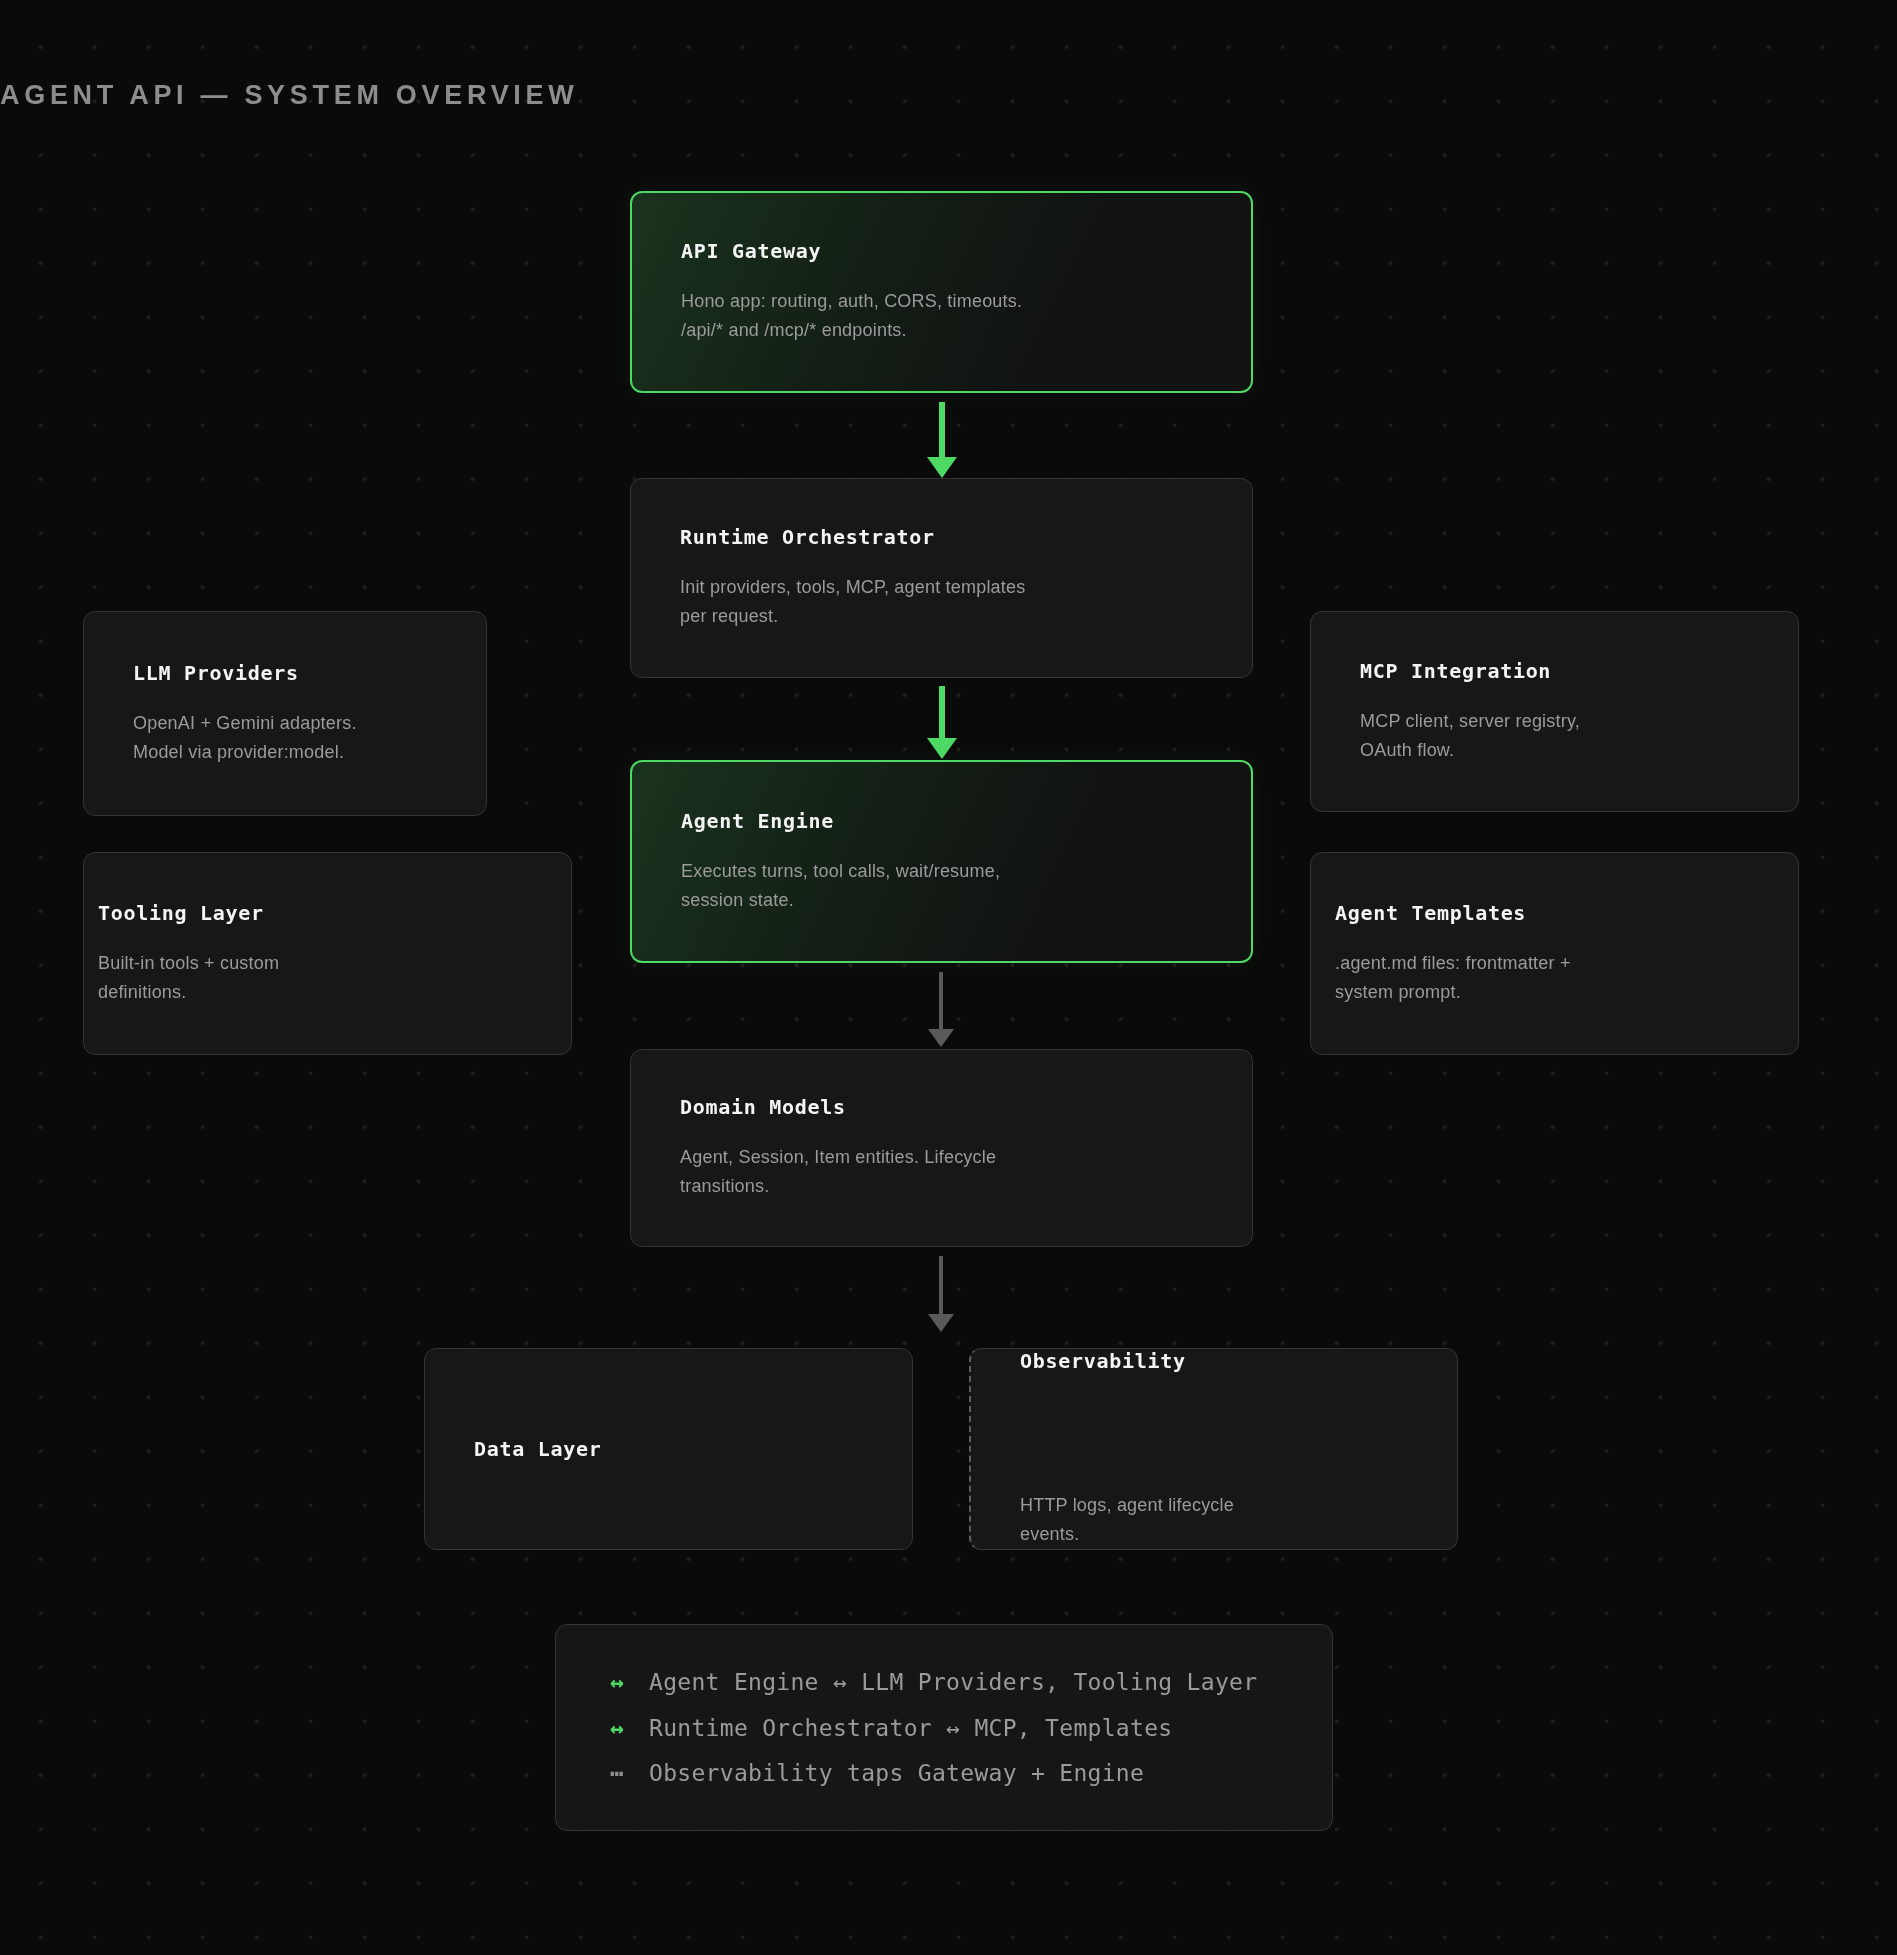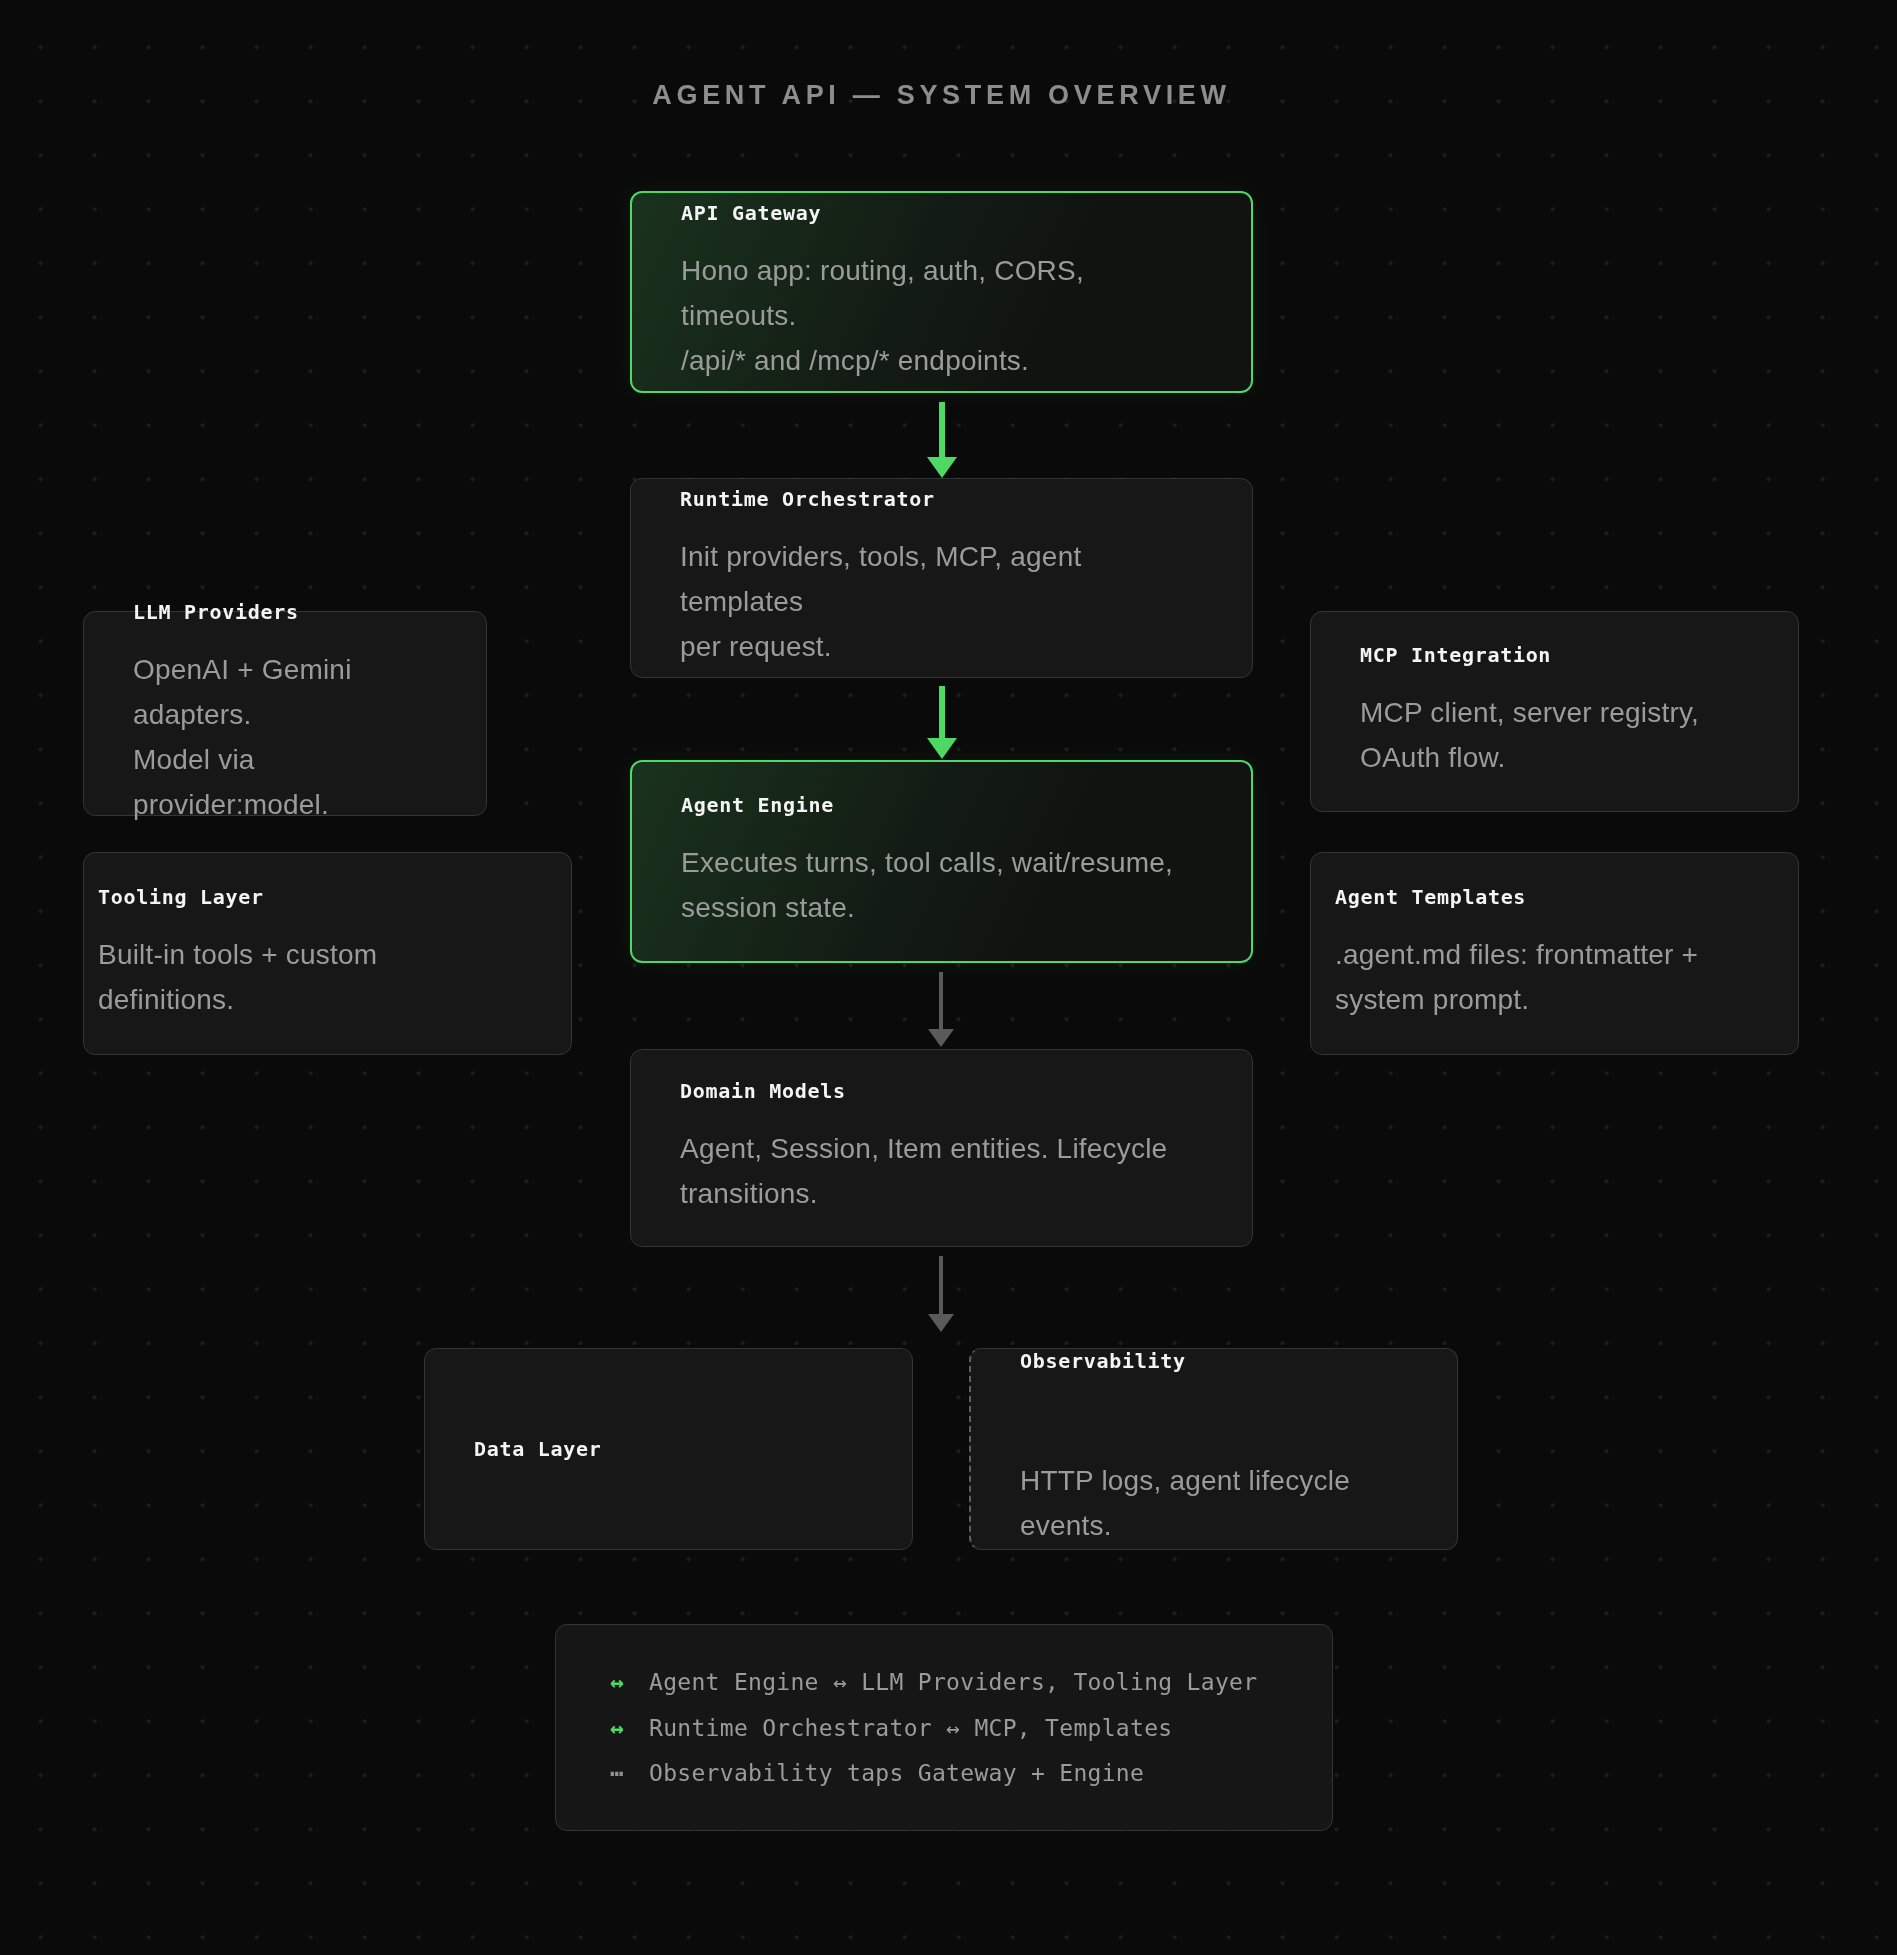--- a/index.html
+++ b/index.html
@@ -16,21 +16,20 @@
     width:1897px;height:1955px;
     background-color:#0a0a0a;
     background-image:radial-gradient(circle, #1e1e1e 1.7px, transparent 2px);
     background-size:54px 54px;
     background-position:13.6px 20.3px;
     overflow:hidden;
     font-family:"Liberation Sans", sans-serif;
   }
   .page-title{
     position:absolute;top:80px;left:0;width:1883px;
-    text-align:center;
     font-family:"Liberation Sans", sans-serif;
     font-weight:bold;
     font-size:27px;
     letter-spacing:4.7px;
     color:var(--heading);
   }
   .node{
     position:absolute;
     display:flex;flex-direction:column;justify-content:center;
     gap:24.4px;
@@ -50,21 +49,21 @@
     border-left:2.7px dashed #5f5f5f;
   }
   .node-title{
     font-family:"DejaVu Sans Mono", monospace;
     font-weight:bold;
     font-size:20px;
     letter-spacing:0.7px;
     color:#f4f4f4;
   }
   .node-body{
-    font-size:28px;
+    font-size:18px;
     line-height:1.6;
     color:var(--body-text);
     white-space:pre-line;
     letter-spacing:0.2px;
   }
   .arrow{
     position:absolute;
     display:flex;flex-direction:column;align-items:center;
   }
   .arrow .stem{flex:1;}

